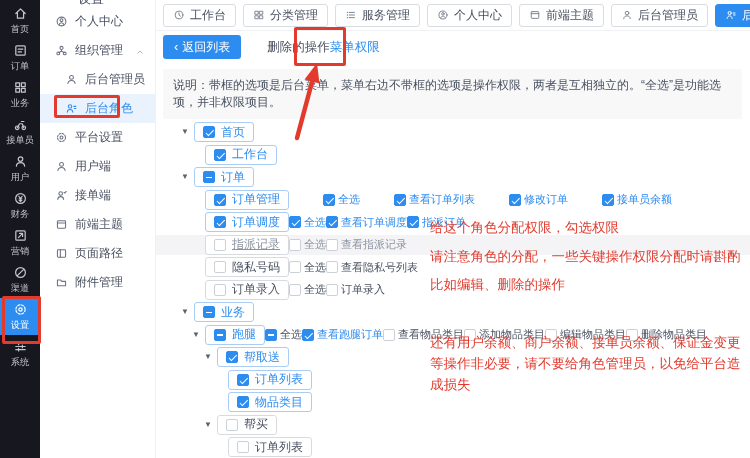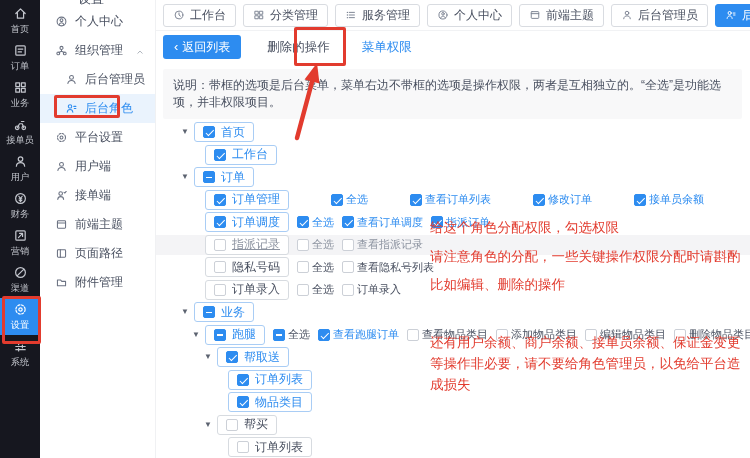--- a/index.html
+++ b/index.html
@@ -37,37 +37,37 @@
   .tab .ic { width:12px; height:12px; color:#7c8493; }
   .tab.active { background:#2d8cf0; border-color:#2d8cf0; color:#fff; }
   .tab.active .ic { color:#fff; }
 
   .toolbar { height:32px; display:flex; align-items:center; padding-left:7px; }
   .btn-back { height:24px; display:inline-flex; align-items:center; gap:4px; padding:0 11px;
     background:#2d8cf0; color:#fff; border:none; border-radius:3px; font-size:12px; cursor:pointer; }
   .btn-back .chl { font-size:13px; line-height:1; margin-top:-1px; }
   .tool-tab { font-size:12.5px; color:#495060; cursor:pointer; }
   .tool-tab.first { margin-left:26px; }
-  .tool-tab + .tool-tab { margin-left:32px; }
+  .tool-tab + .tool-tab { }
   .tool-tab.active { color:#2d8cf0; }
 
   .notice { margin:6px 8px 0 7px; background:#f8f8f9; border-radius:2px; padding:8px 10px;
     font-size:12px; color:#495060; }
 
   
   .tree { margin-top:3px; }
   .trow { display:flex; align-items:center; height:20px; margin-bottom:2.5px; }
   .trow.gray { background:#f4f4f6; }
   .caret { width:13px; flex:none; font-size:8px; color:#5c6370; cursor:pointer; line-height:1; }
   .nbox { display:inline-flex; align-items:center; gap:6px; height:20px; padding:0 8px;
     border:1px solid #d7dbe0; border-radius:3px; background:#fff; font-size:12px;
     color:#495060; cursor:pointer; white-space:nowrap; }
   .nbox.on { border-color:#a9cdf5; color:#2d8cf0; }
   .trow.dim .nbox { color:#8c93a0;text-decoration:underline; }
-  .iti { display:inline-flex; align-items:center; gap:3px; margin-left:8px; font-size:11px;
+  .iti { display:inline-flex; align-items:center; gap:3px; margin-left:0; font-size:11px;
     color:#495060; cursor:pointer; white-space:nowrap; }
   .iti.on { color:#2d8cf0; }
   .trow.dim .iti { color:#8c93a0; }
   .cb { width:12px; height:12px; flex:none; border:1px solid #ccd0d7; border-radius:2px;
     background:#fff; position:relative; }
   .cb.c,.cb.i { background:#2d8cf0; border-color:#2d8cf0; }
   .cb.c::after { content:""; position:absolute; left:3.5px; top:1px; width:3px; height:6.5px;
     border:solid #fff; border-width:0 1.5px 1.5px 0; transform:rotate(45deg); }
   .cb.i::after { content:""; position:absolute; left:2px; top:4.5px; width:6px; height:1.8px; background:#fff; }
 

